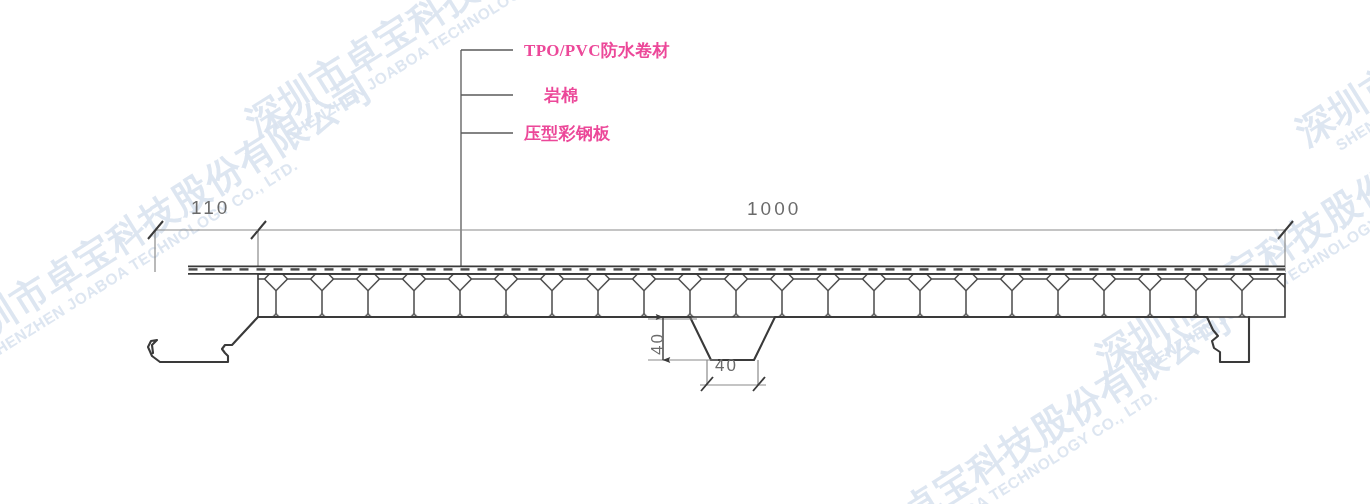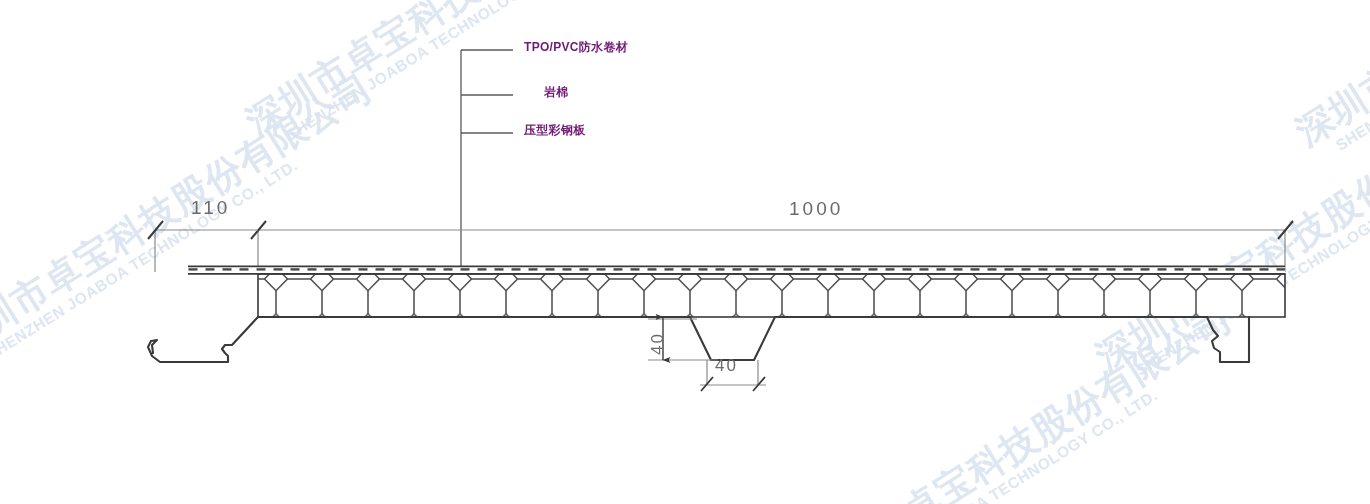--- a/index.html
+++ b/index.html
@@ -54,25 +54,25 @@
     display: block;
     font-size: 15.5px;
     font-weight: 700;
     letter-spacing: 0.6px;
     line-height: 1.2;
     margin-left: 26px;
   }
   .lbl {
     position: absolute;
     white-space: nowrap;
-    color: #701a75;
-    font-size: 12px;
+    color: #ec4899;
+    font-size: 17px;
     font-weight: 600;
     letter-spacing: 0.3px;
-    font-family: Liberation Sans, sans-serif;
+    font-family: Liberation Serif, serif;
   }
   .dimtxt {
     position: absolute;
     white-space: nowrap;
     color: #6a6a6a;
     font-size: 19px;
     font-weight: 400;
     letter-spacing: 3px;
     font-family: "Liberation Sans", "DejaVu Sans", sans-serif;
   }
@@ -213,17 +213,17 @@
       <line x1="701" y1="391" x2="713" y2="377" stroke="#3a3a3a" stroke-width="1.8"></line>
       <line x1="753" y1="391" x2="765" y2="377" stroke="#3a3a3a" stroke-width="1.8"></line>
     </g>
   </svg>
 
   <div class="lbl" style="left:524px; top:39px;">TPO/PVC防水卷材</div>
   <div class="lbl" style="left:544px; top:84px;">岩棉</div>
   <div class="lbl" style="left:524px; top:122px;">压型彩钢板</div>
 
   <div class="dimtxt" style="left:191px; top:197px;">110</div>
-  <div class="dimtxt" style="left:789px; top:198px;">1000</div>
+  <div class="dimtxt" style="left:747px; top:198px;">1000</div>
   <div class="dimtxt small vert" style="left:648px; top:355px;">40</div>
   <div class="dimtxt small" style="left:715px; top:356px;">40</div>
 
 </div>
 
 </body></html>

